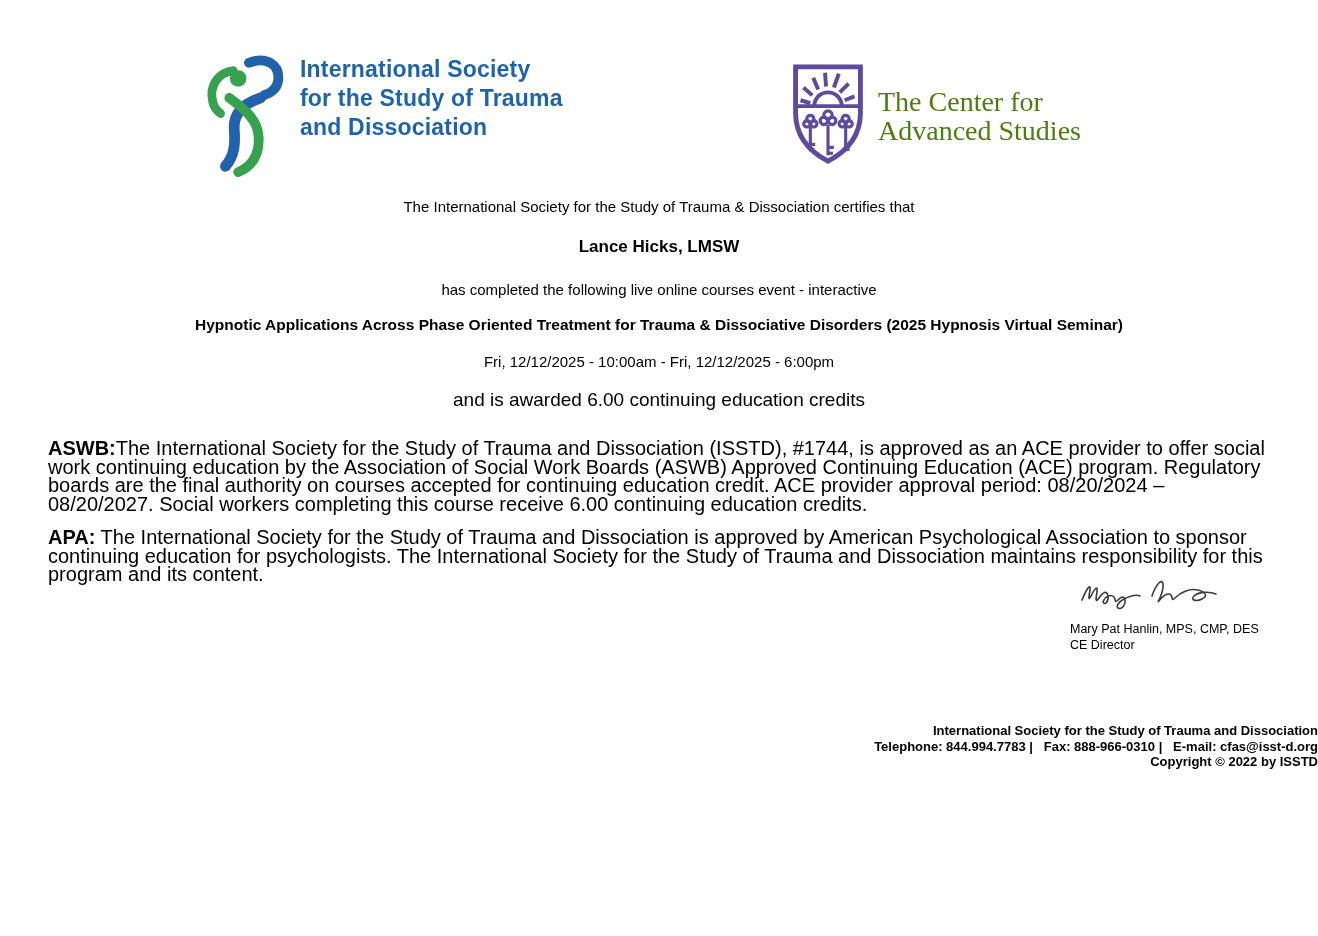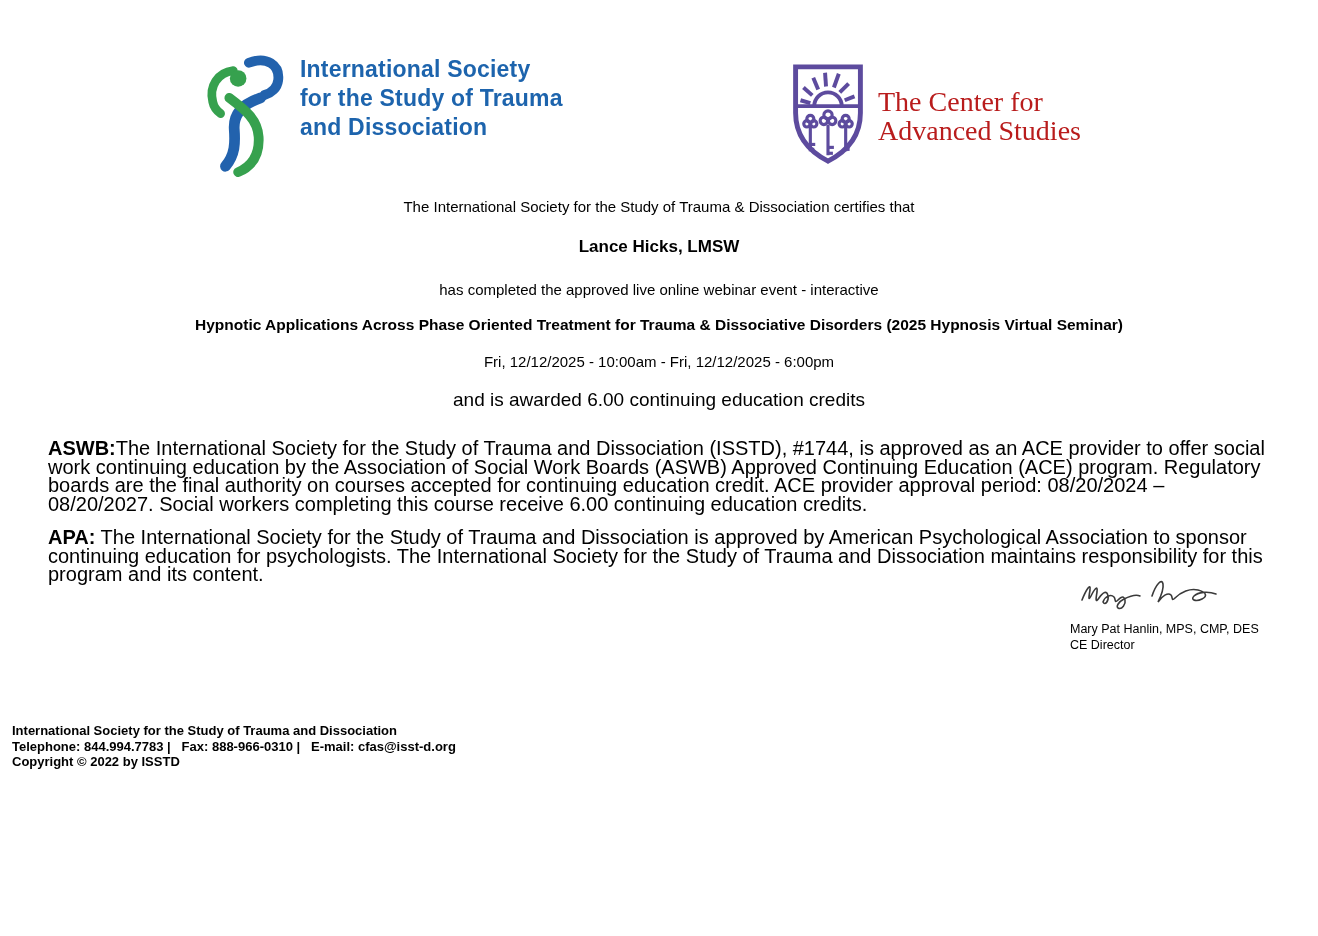--- a/index.html
+++ b/index.html
@@ -32,21 +32,21 @@
     position: absolute;
     left: 788px; top: 60px;
     display: flex; align-items: center;
   }
   .castd-mark { width: 80px; height: 108px; flex: 0 0 auto; }
   .castd-text {
     margin-left: 10px;
     font-family: "Liberation Serif", serif;
     font-size: 28px;
     line-height: 29px;
-    color: #b91c1c;
+    color: #4d7c0f;
   }
 
   
   .cert-center {
     position: absolute;
     left: 0; right: 0; top: 198px;
     text-align: center;
   }
   .cert-line { font-size: 15px; }
   .cert-name { font-size: 17px; font-weight: bold; margin-top: 22px; }
@@ -71,21 +71,21 @@
     width: 200px;
   }
   .signature-scribble { width: 150px; height: 48px; display: block; margin-left: 8px; }
   .signer-name { font-size: 12.5px; margin-top: 8px; }
   .signer-title { font-size: 12.5px; margin-top: 2px; }
 
   
   .footer {
     position: absolute;
     left: 0; right: 0; top: 723px;
-    text-align: left;
+    text-align: right;
     font-weight: bold;
     font-size: 13px;
     line-height: 15.5px;
     padding-left: 12px;
   }
 </style>
 </head>
 <body>
 
 <div class="isstd-logo">
@@ -159,21 +159,21 @@
   </span>
   <div class="castd-text">
     <div>The Center for</div>
     <div>Advanced Studies</div>
   </div>
 </div>
 
 <div class="cert-center">
   <div class="cert-line">The International Society for the Study of Trauma &amp; Dissociation certifies that</div>
   <div class="cert-name">Lance Hicks, LMSW</div>
-  <div class="cert-completed">has completed the approved live online webinar event - interactive</div>
+  <div class="cert-completed">has completed the following live online courses event - interactive</div>
   <div class="cert-title">Hypnotic Applications Across Phase Oriented Treatment for Trauma &amp; Dissociative Disorders (2025 Hypnosis Virtual Seminar)</div>
   <div class="cert-dates">Fri, 12/12/2025 - 10:00am - Fri, 12/12/2025 - 6:00pm</div>
   <div class="cert-credits">and is awarded 6.00 continuing education credits</div>
 </div>
 
 <div class="accreditations">
   <p class="accred-para"><span class="accred-label">ASWB:</span><span>The International Society for the Study of Trauma and Dissociation (ISSTD), #1744, is approved as an ACE provider to offer social work continuing education by the Association of Social Work Boards (ASWB) Approved Continuing Education (ACE) program. Regulatory boards are the final authority on courses accepted for continuing education credit. ACE provider approval period: 08/20/2024 – 08/20/2027. Social workers completing this course receive 6.00 continuing education credits.</span></p>
   <p class="accred-para"><span class="accred-label">APA:</span><span> The International Society for the Study of Trauma and Dissociation is approved by American Psychological Association to sponsor continuing education for psychologists. The International Society for the Study of Trauma and Dissociation maintains responsibility for this program and its content.</span></p>
 </div>
 

